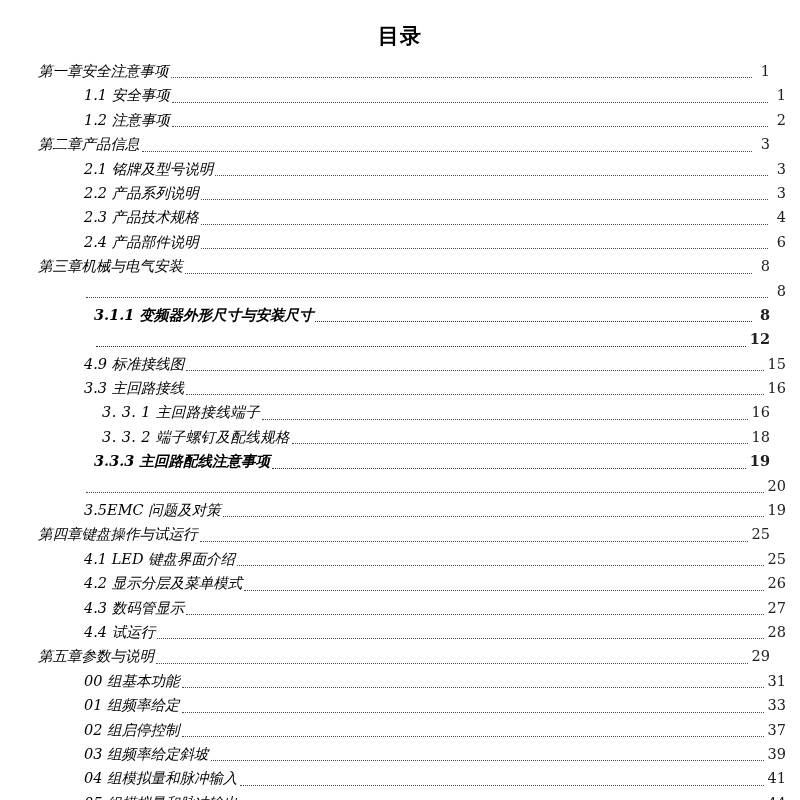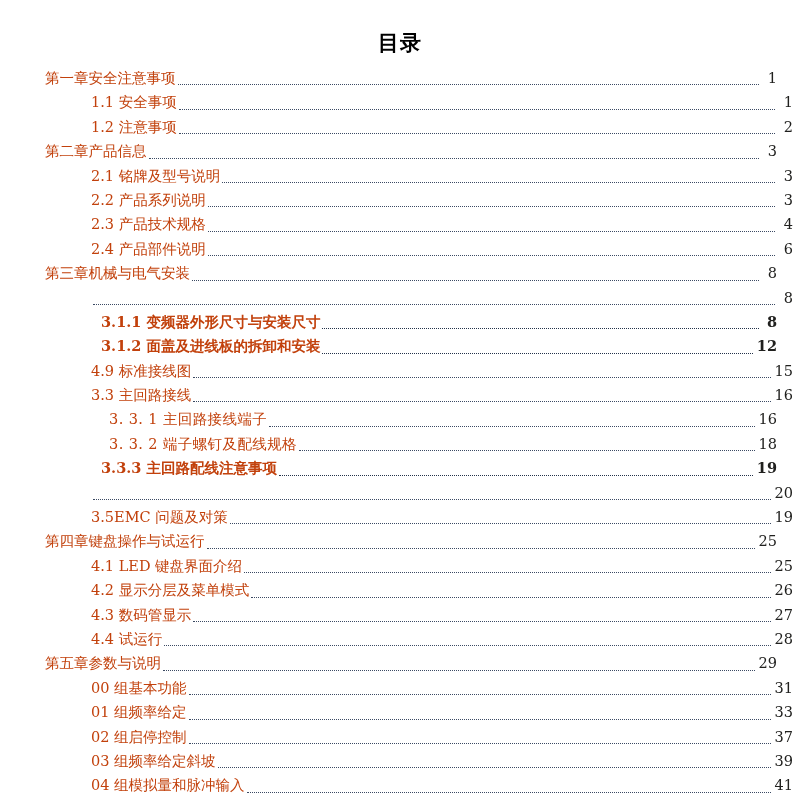--- a/index.html
+++ b/index.html
@@ -14,21 +14,21 @@
     font-family: "DejaVu Serif", "Liberation Serif", serif;
     color: #1a1a1a;
     -webkit-font-smoothing: antialiased;
   }
 
   .page {
     position: relative;
     width: 800px;
     height: 800px;
     box-sizing: border-box;
-    padding: 9px;
+    padding: 2px;
   }
 
   .toc-title {
     text-align: center;
     font-size: 21px;
     font-weight: bold;
     letter-spacing: 1px;
     color: #000000;
     margin: 0;
     padding-top: 20px;
@@ -52,21 +52,22 @@
     height: 24.4px;
     line-height: 24.4px;
     font-size: 14.5px;
     color: #20201e;
     white-space: nowrap;
     overflow: hidden;
   }
 
   .toc-entry .label {
     flex: 0 0 auto;
-    color: #c2410c;
+    color: #000000;
+    font-style: italic;
   }
 
   .toc-entry .leader {
     flex: 1 1 auto;
     position: relative;
     overflow: hidden;
     height: 14px;
     margin: 0 1px 0 2px;
     align-self: flex-end;
     margin-bottom: 4px;
@@ -155,21 +156,20 @@
       <li class="toc-entry lvl-2">
         <span class="leader"></span>
         <span class="pageno">8</span>
       </li>
       <li class="toc-entry lvl-3 bold">
         <span class="label">3.1.1 变频器外形尺寸与安装尺寸</span>
         <span class="leader"></span>
         <span class="pageno">8</span>
       </li>
       <li class="toc-entry lvl-3 bold">
-        <span class="label">3.1.2 面盖及进线板的拆卸和安装</span>
         <span class="leader"></span>
         <span class="pageno">12</span>
       </li>
       <li class="toc-entry lvl-2">
         <span class="label">4.9 标准接线图</span>
         <span class="leader"></span>
         <span class="pageno">15</span>
       </li>
       <li class="toc-entry lvl-2">
         <span class="label">3.3 主回路接线</span>

